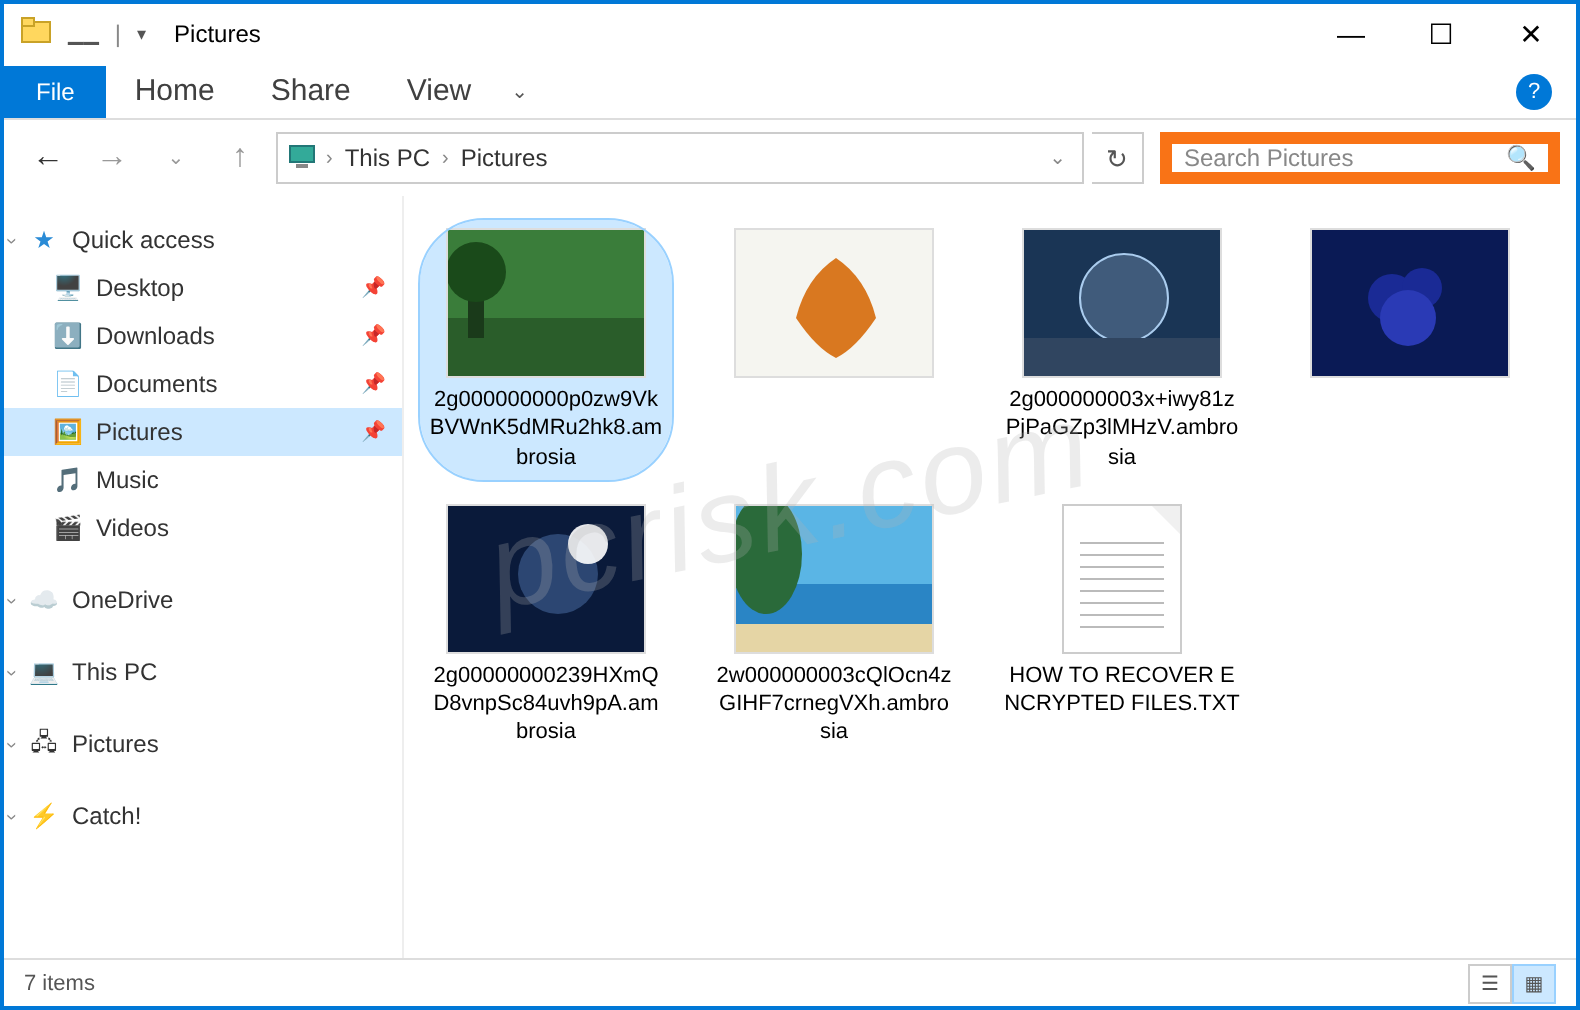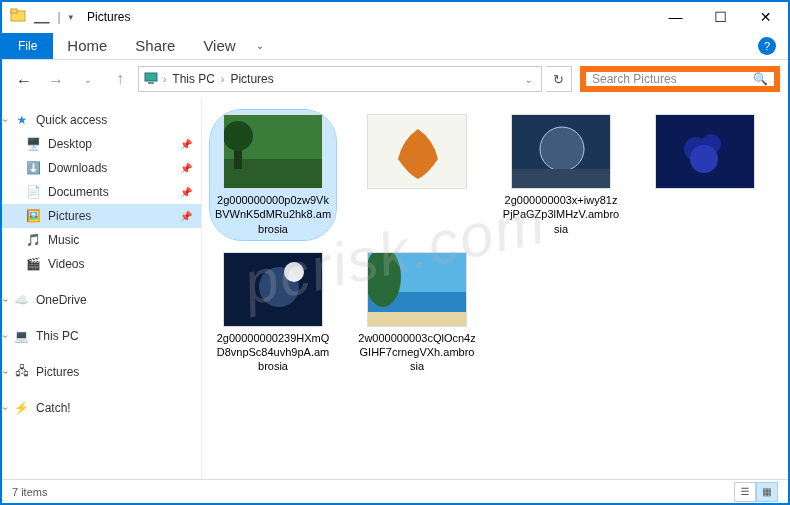--- a/index.html
+++ b/index.html
@@ -215,20 +215,26 @@
         <div class="thumb">
             <svg width="100" height="75">
               <rect width="100" height="40" fill="#5ab5e5"></rect>
               <rect y="40" width="100" height="20" fill="#2a85c5"></rect>
               <rect y="60" width="100" height="15" fill="#e5d5a5"></rect>
               <ellipse cx="15" cy="25" rx="18" ry="30" fill="#2a6a3a"></ellipse>
             </svg>
           </div>
         <div class="fname">2w000000003cQlOcn4zGIHF7crnegVXh.ambrosia</div>
       </div>
+      <div class="file-item">
+        <div class="thumb" style="border:none;">
+            <div class="txt-icon"></div>
+          </div>
+        <div class="fname">HOW TO RECOVER ENCRYPTED FILES.TXT</div>
+      </div>
     </div>
   </div>
 
   <div class="status-bar">
     <span>7 items</span>
     <div class="view-btns">
       <div>☰</div>
       <div class="active">▦</div>
     </div>
   </div>

